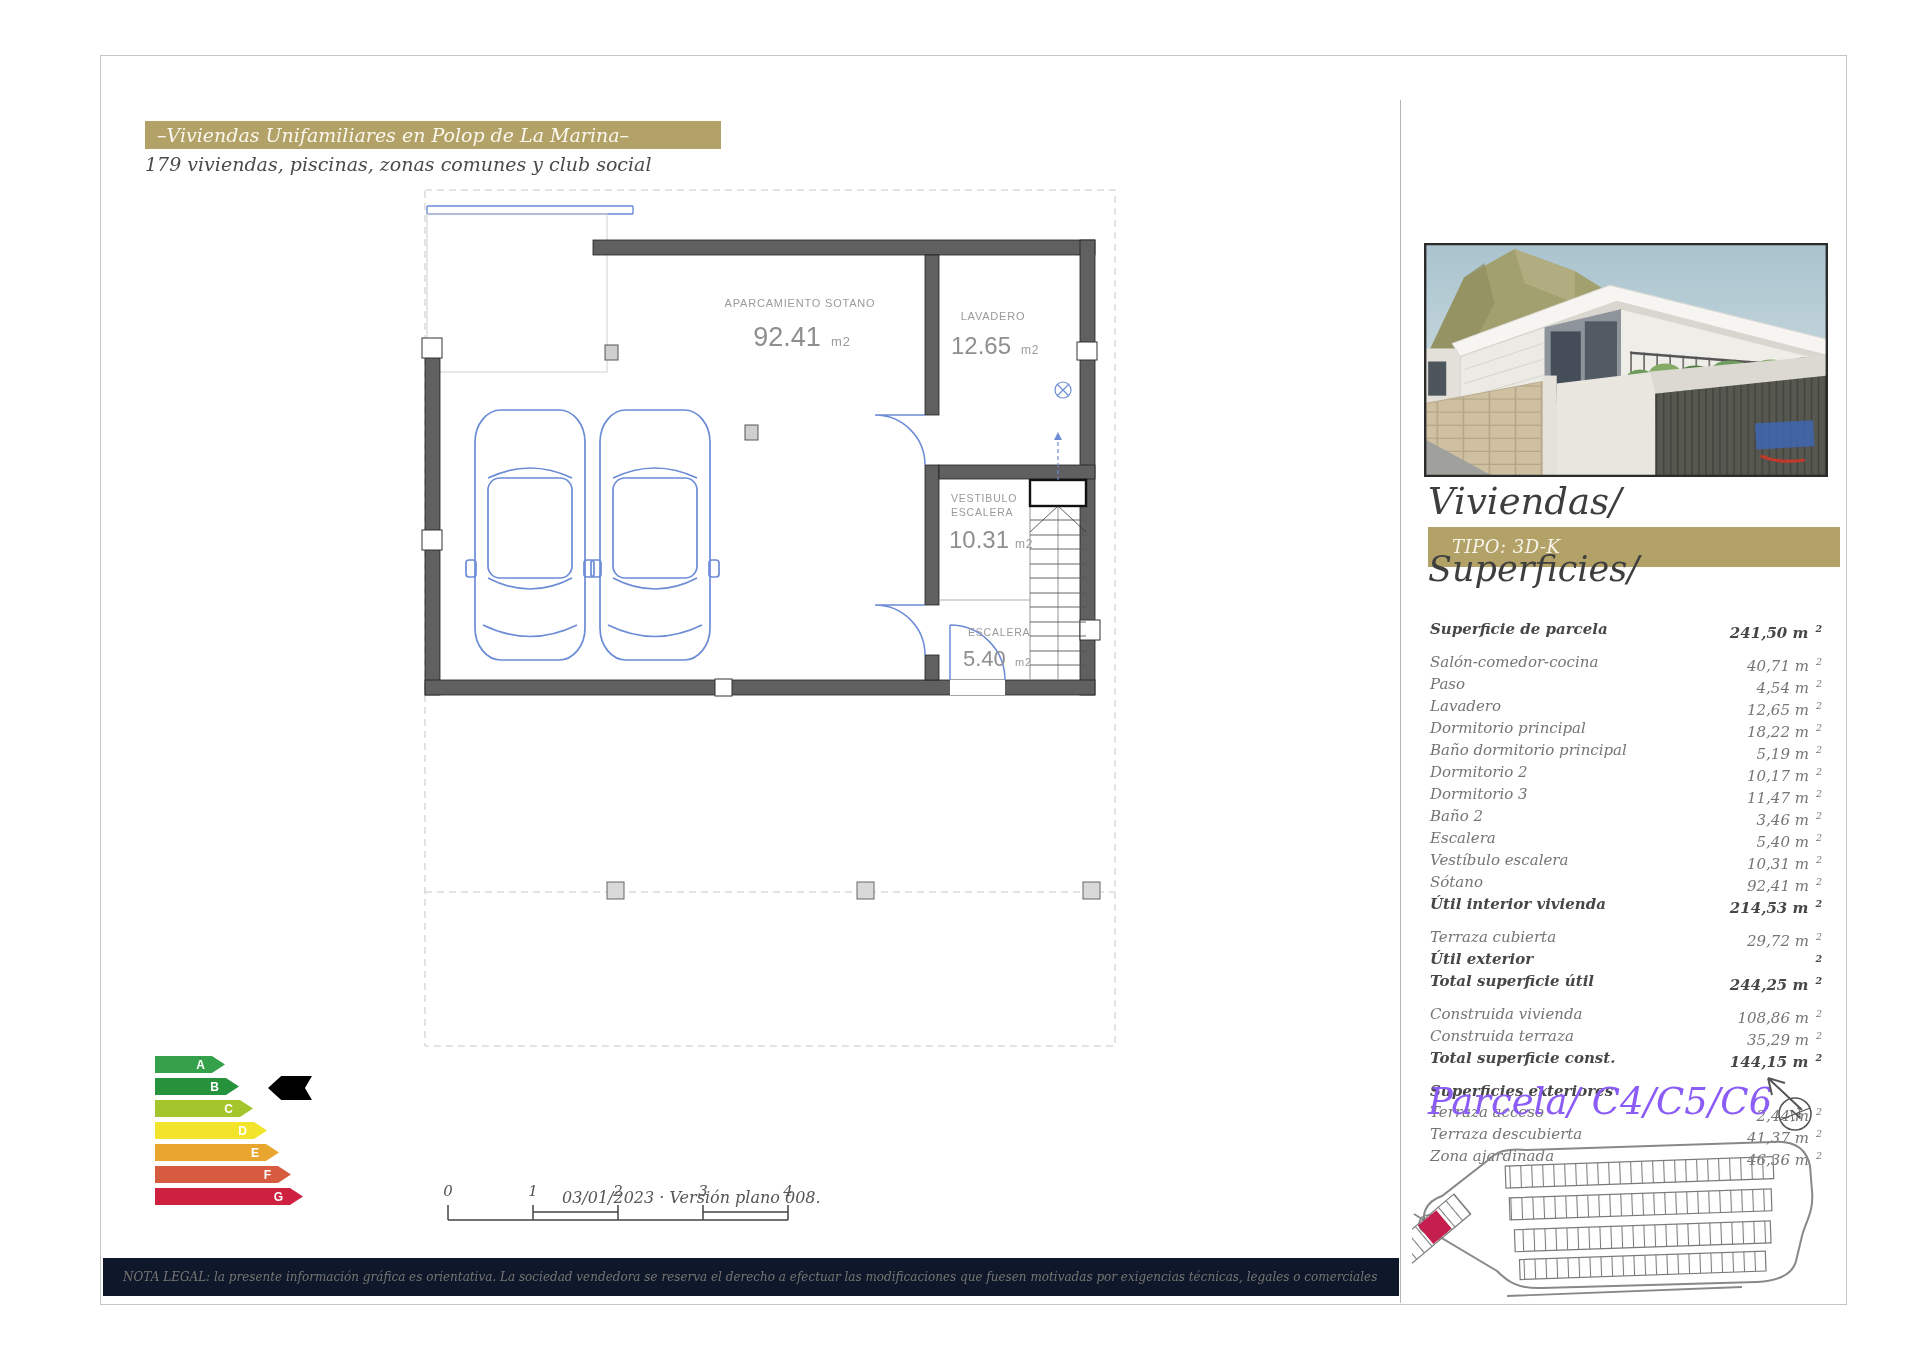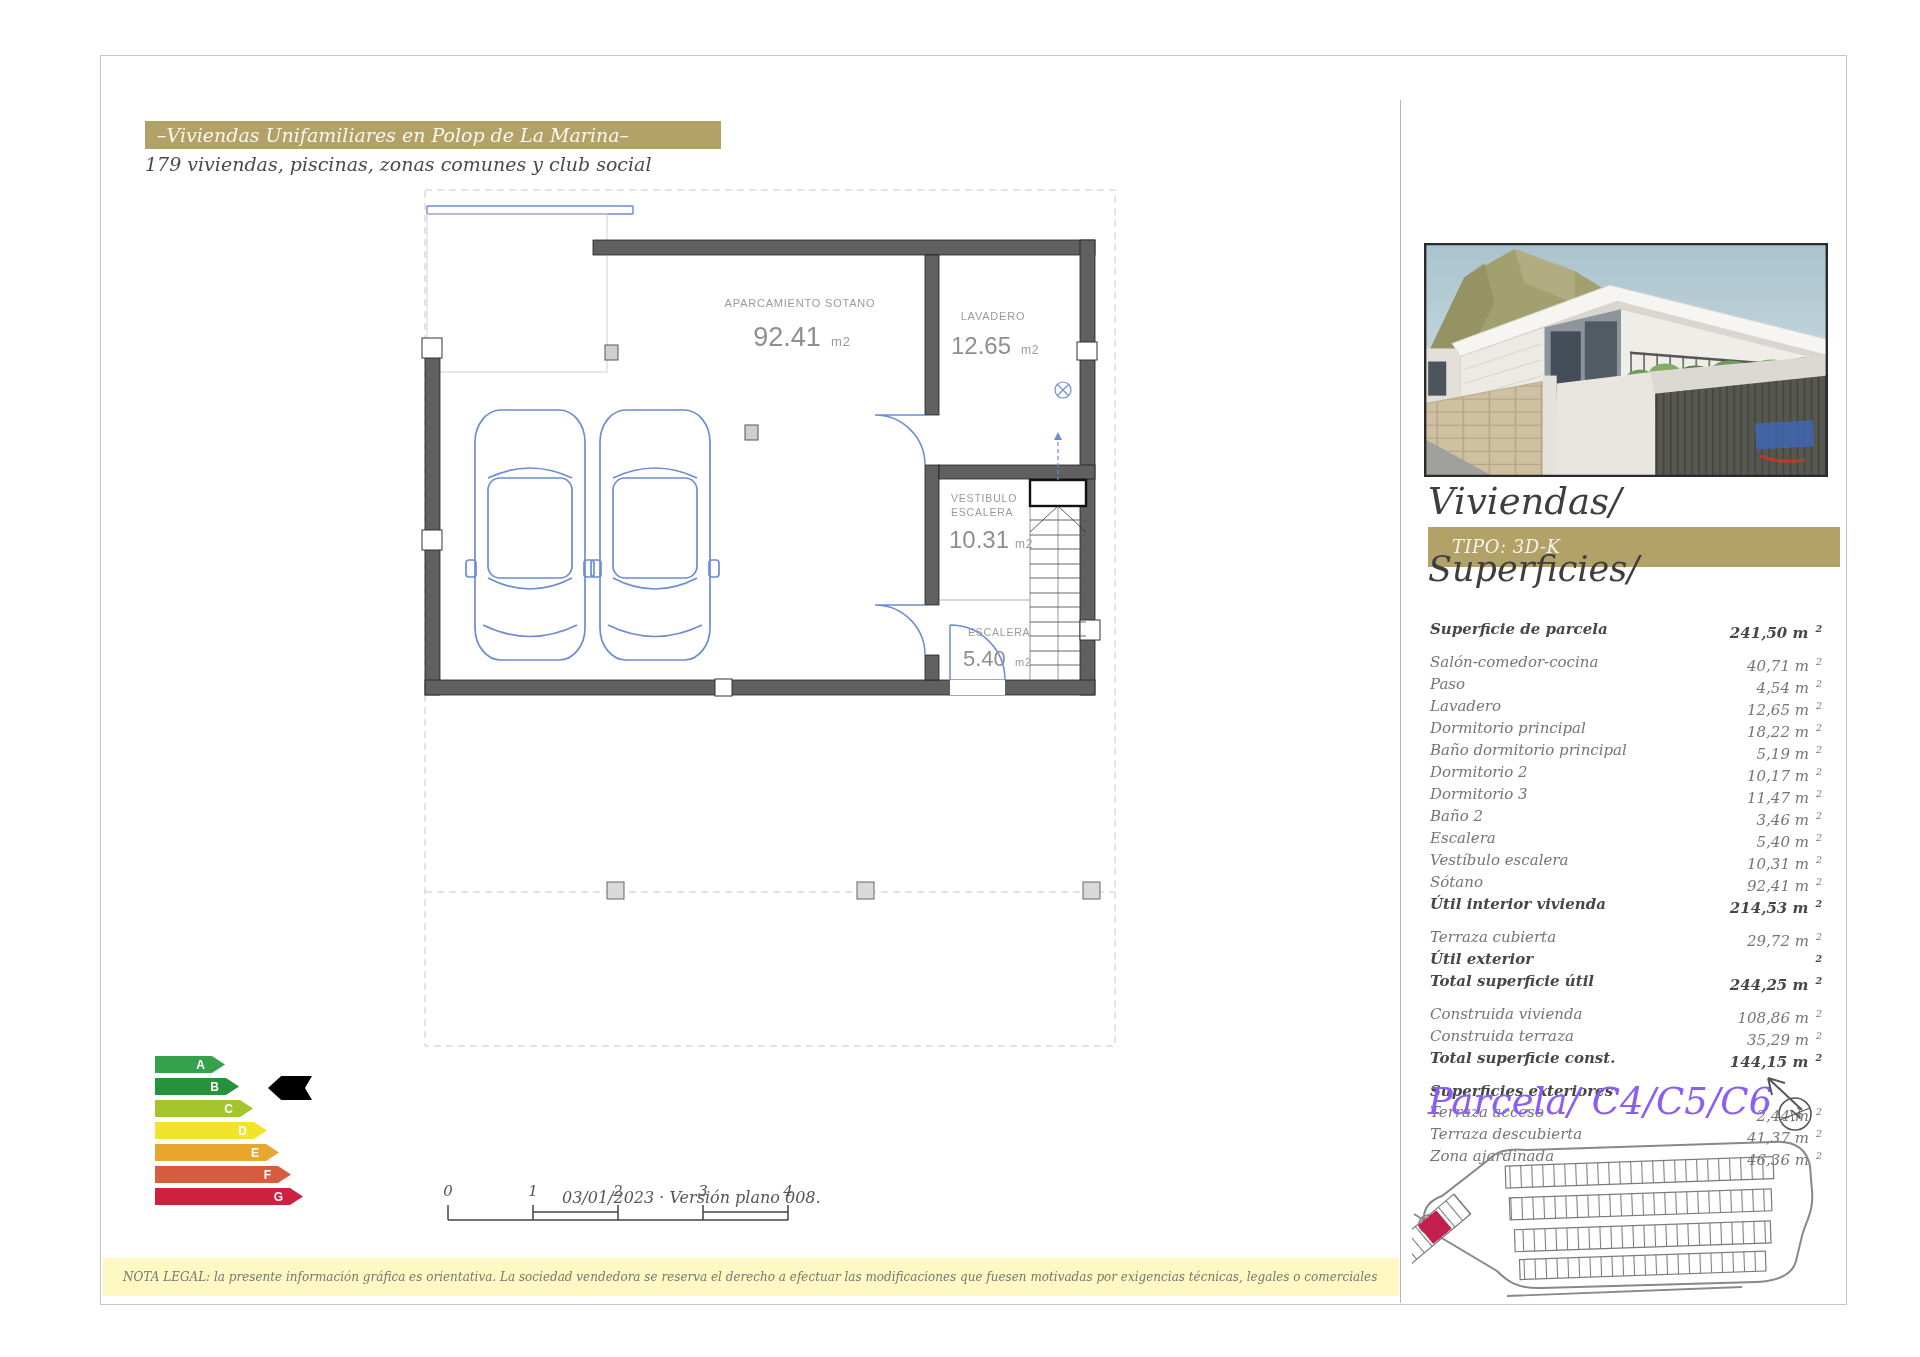--- a/index.html
+++ b/index.html
@@ -41,21 +41,21 @@
   .srow.gap{margin-bottom:11px;}
   .srow.header{margin-bottom:3px;}
   .slabel{flex:1;}
   .svalue{white-space:nowrap;text-align:left;}
   .svalue sup{font-size:9.5px;margin-left:7px;}
 
   .h-parcela{left:1428px;top:1080px;font-style:italic;font-size:37px;color:#8b5cf6;}
   .compass{left:1752px;top:1068px;}
   .siteplan{left:1412px;top:1136px;}
 
-  .legal{left:103px;top:1258px;width:1296px;height:38px;background:#fef9c3;display:flex;align-items:center;
+  .legal{left:103px;top:1258px;width:1296px;height:38px;background:#0f172a;display:flex;align-items:center;
          padding-left:20px;box-sizing:border-box;font-style:italic;font-size:12px;color:#767672;}
 </style>
 </head>
 <body>
 
 <div class="page">
 
   <div class="abs sheet"></div>
   <div class="abs vdiv"></div>
 

